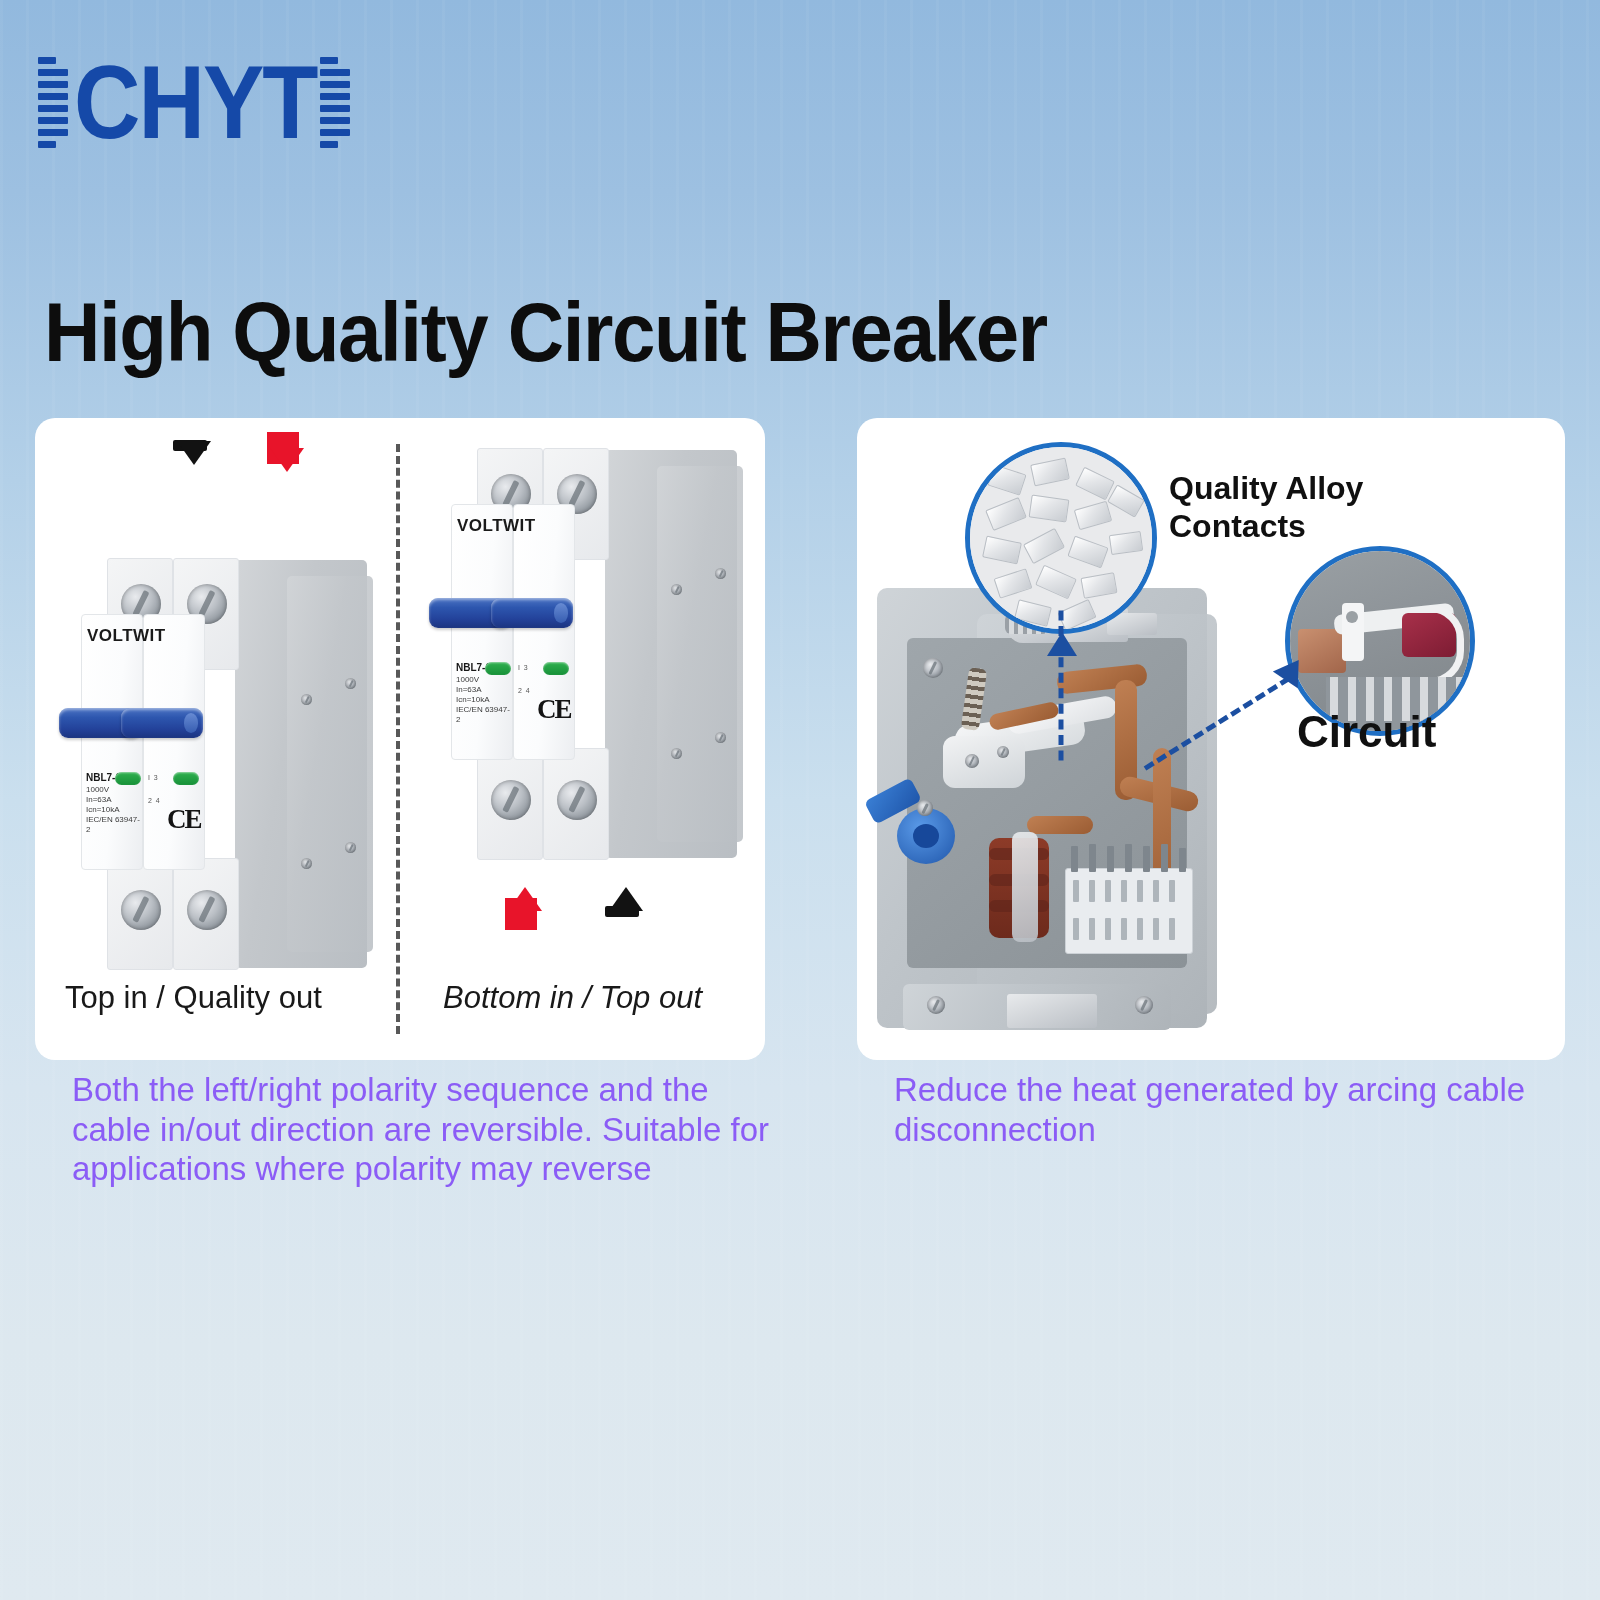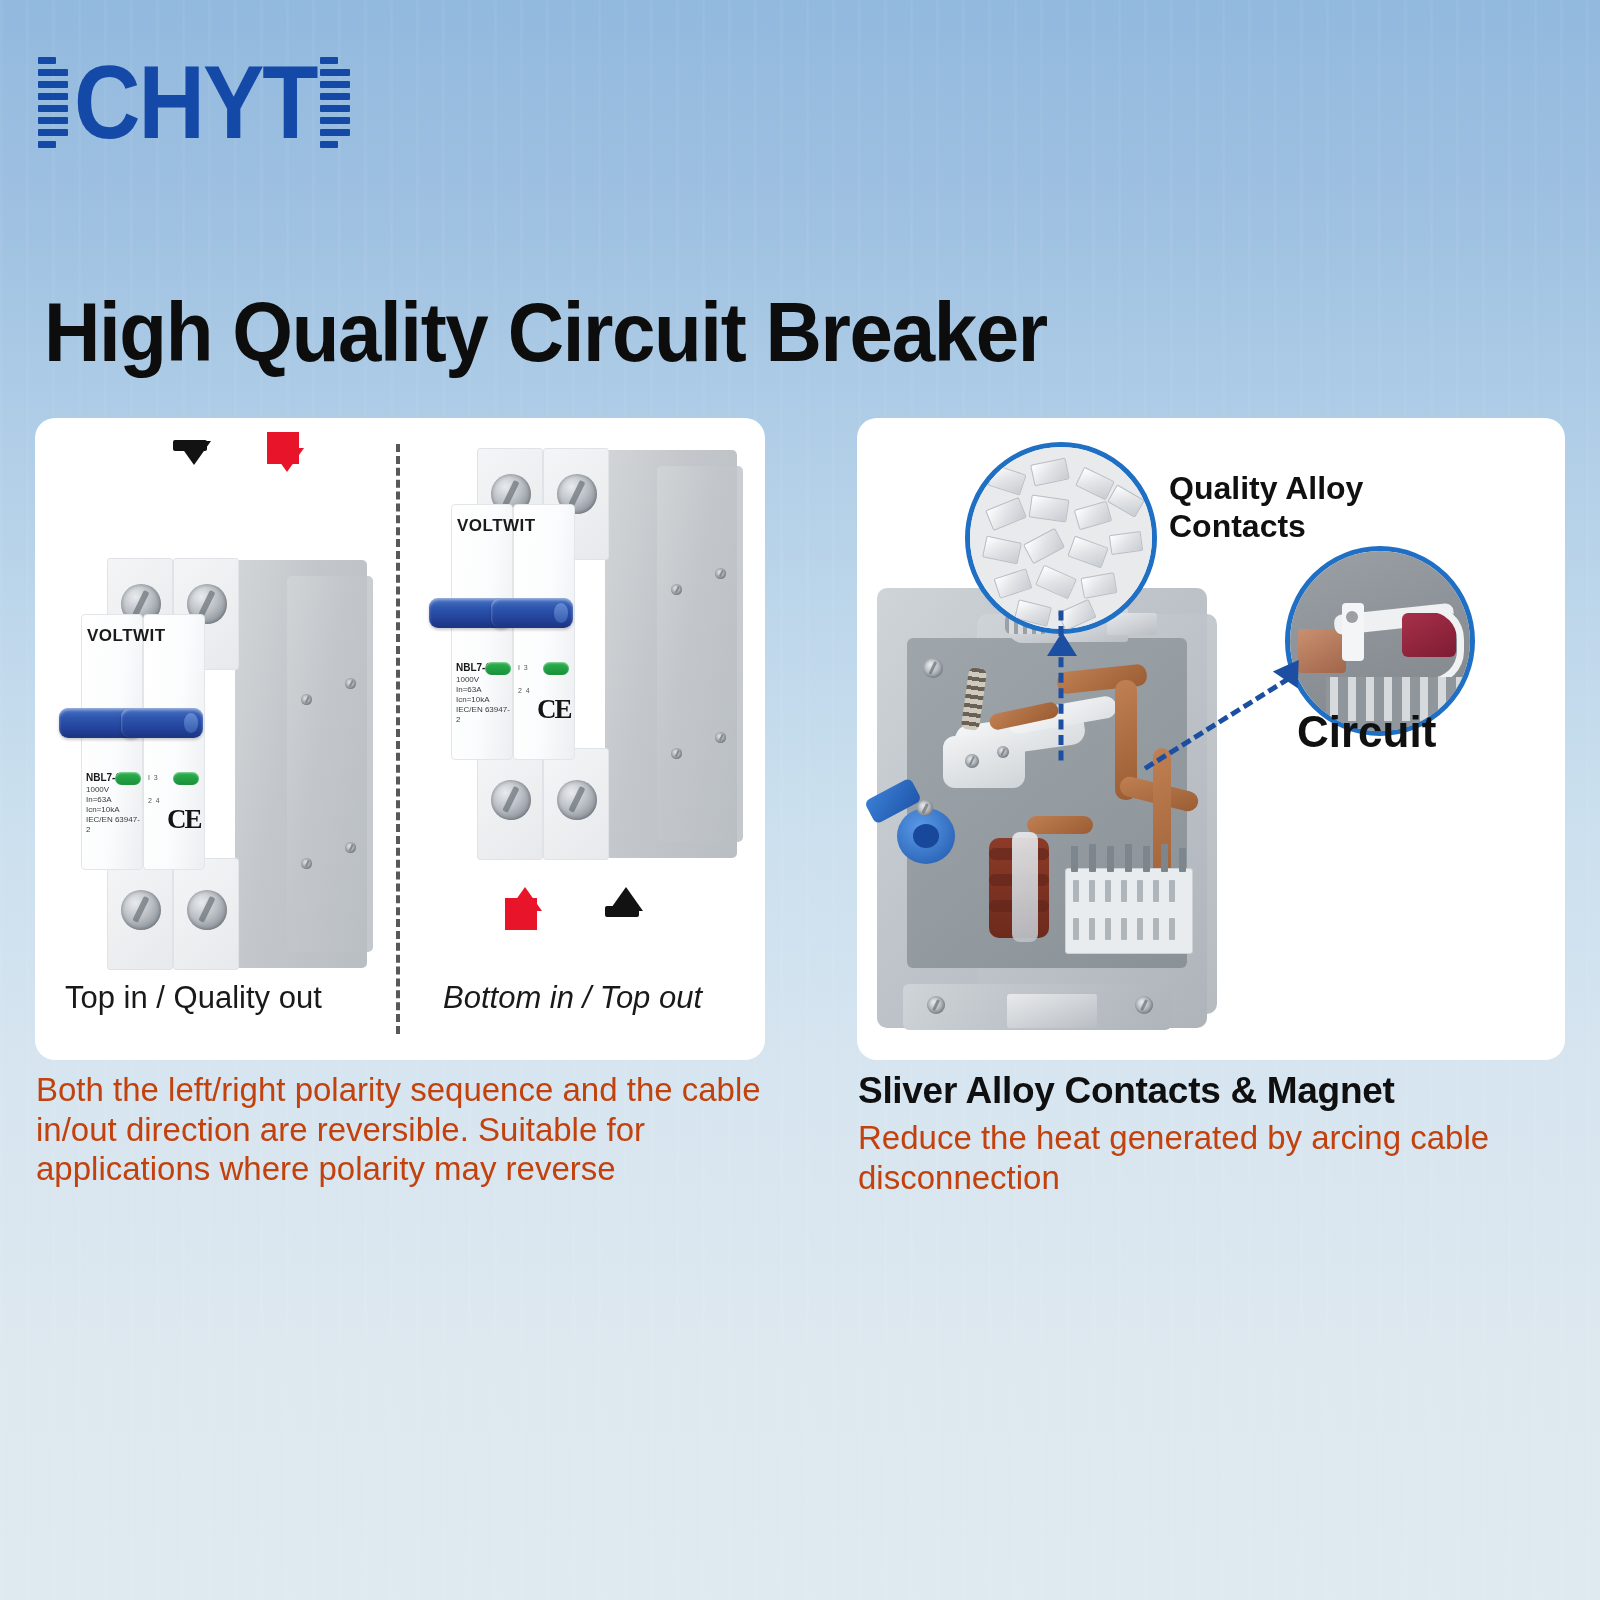--- a/index.html
+++ b/index.html
@@ -110,21 +110,21 @@
   .coil{position:absolute;background:linear-gradient(180deg,#8d3b28,#6d2a1c);border-radius:6px;}
   .arcchute{position:absolute;background:#e9ecef;border-radius:3px;border:1px solid #ccd1d6;}
   .arcfin{position:absolute;background:#7e868d;border-radius:1px;}
   .arcslot{position:absolute;background:#aeb5bb;border-radius:1px;}
   .metal{position:absolute;background:linear-gradient(160deg,#e8eaec,#b9bec4);border-radius:3px;}
   .bluehandle{position:absolute;background:linear-gradient(150deg,#3a7fd5,#1f56aa);border-radius:6px;}
 
   
   .feat{position:absolute;}
   .feat h3{font-weight:bold;font-size:37px;color:#0f0f0f;letter-spacing:-.3px;margin-bottom:6px;}
-  .feat p{font-size:33px;color:#c2410c;line-height:1.2;}
+  .feat p{font-size:33px;color:#8b5cf6;line-height:1.2;margin-left:36px;}
   #feat-left{left:36px;top:1070px;width:760px;}
   #feat-right{left:858px;top:1070px;width:710px;}
 </style>
 </head>
 <body>
 
 <div class="bg-streaks"></div>
 
 <div class="logo">
   <span class="logo-bars left">
@@ -388,15 +388,14 @@
 
   <div class="dash-line" style="left:288px;top:348px;width:170px;transform:rotate(-32deg);"></div>
   <div class="dash-arrow" style="left:420px;top:240px;border-left:15px solid transparent;border-right:15px solid transparent;border-bottom:24px solid #1c4fa1;transform:rotate(34deg);"></div>
 </div>
 
 <div class="feat" id="feat-left">
   <p>Both the left/right polarity sequence and the cable in/out direction are reversible. Suitable for applications where polarity may reverse</p>
 </div>
 
 <div class="feat" id="feat-right">
-  <h3>Sliver Alloy Contacts &amp; Magnet</h3>
   <p>Reduce the heat generated by arcing cable disconnection</p>
 </div>
 
 </body></html>

